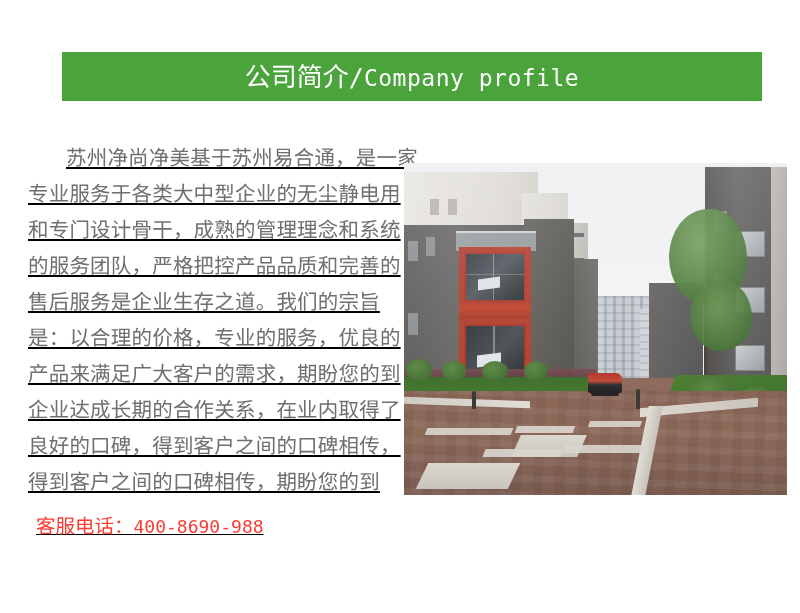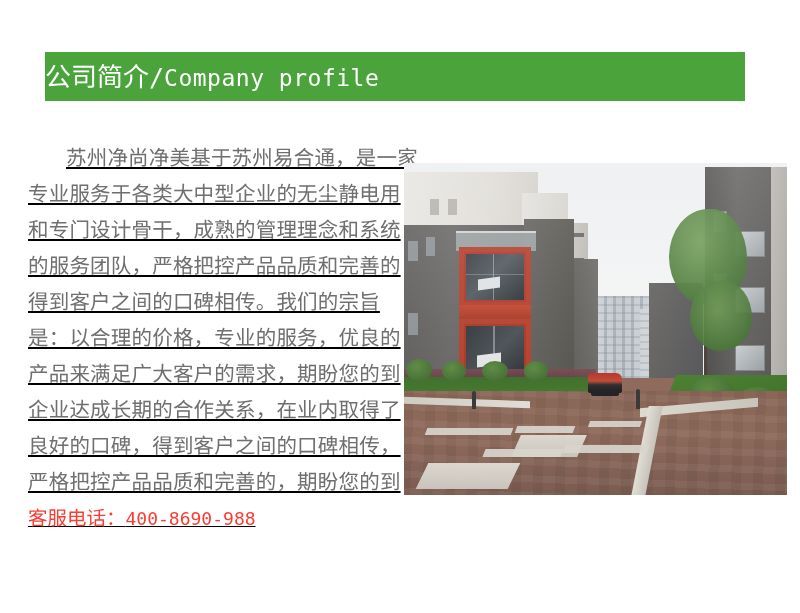--- a/index.html
+++ b/index.html
@@ -19,27 +19,28 @@
   .page {
     position: relative;
     width: 800px;
     height: 613px;
     background: #ffffff;
   }
 
   
   .header-banner {
     position: absolute;
-    left: 45px;
+    left: 62px;
     top: 52px;
     width: 700px;
     height: 49px;
     background: #4ba33c;
     display: flex;
     align-items: center;
+    justify-content: center;
     box-sizing: border-box;
   }
   .header-title {
     color: #ffffff;
     font-size: 26px;
     line-height: 1;
     white-space: nowrap;
     display: flex;
     align-items: baseline;
   }
@@ -89,21 +90,21 @@
   }
   .body-paragraph .line {
     display: block;
     white-space: nowrap;
   }
   .body-paragraph .line.indent {
     text-indent: 38px;
   }
 
   .contact-line {
-    margin: 0;
+    margin: 8px;
     padding-top: 2px;
     color: #fa3c33;
     font-size: 19.5px;
     line-height: 34px;
     font-family: "DejaVu Sans", "Liberation Sans", sans-serif;
     white-space: nowrap;
   }
   .contact-label {
     font-size: 19.5px;
   }
@@ -522,26 +523,26 @@
   </div>
 
   <div class="content">
 
     <div class="text-column">
       <p class="body-paragraph">
         <span class="line indent">苏州净尚净美基于苏州易合通，是一家</span>
         <span class="line">专业服务于各类大中型企业的无尘静电用</span>
         <span class="line">和专门设计骨干，成熟的管理理念和系统</span>
         <span class="line">的服务团队，严格把控产品品质和完善的</span>
-        <span class="line">得到客户之间的口碑相传。我们的宗旨</span>
+        <span class="line">售后服务是企业生存之道。我们的宗旨</span>
         <span class="line">是：以合理的价格，专业的服务，优良的</span>
         <span class="line">产品来满足广大客户的需求，期盼您的到</span>
         <span class="line">企业达成长期的合作关系，在业内取得了</span>
         <span class="line">良好的口碑，得到客户之间的口碑相传，</span>
-        <span class="line">严格把控产品品质和完善的，期盼您的到</span>
+        <span class="line">得到客户之间的口碑相传，期盼您的到</span>
       </p>
       <p class="contact-line">
         <span class="contact-label">客服电话：</span><span class="contact-number">400-8690-988</span>
       </p>
     </div>
 
     <div class="photo-wrap">
       <div class="photo">
         <div class="sky"></div>
 

